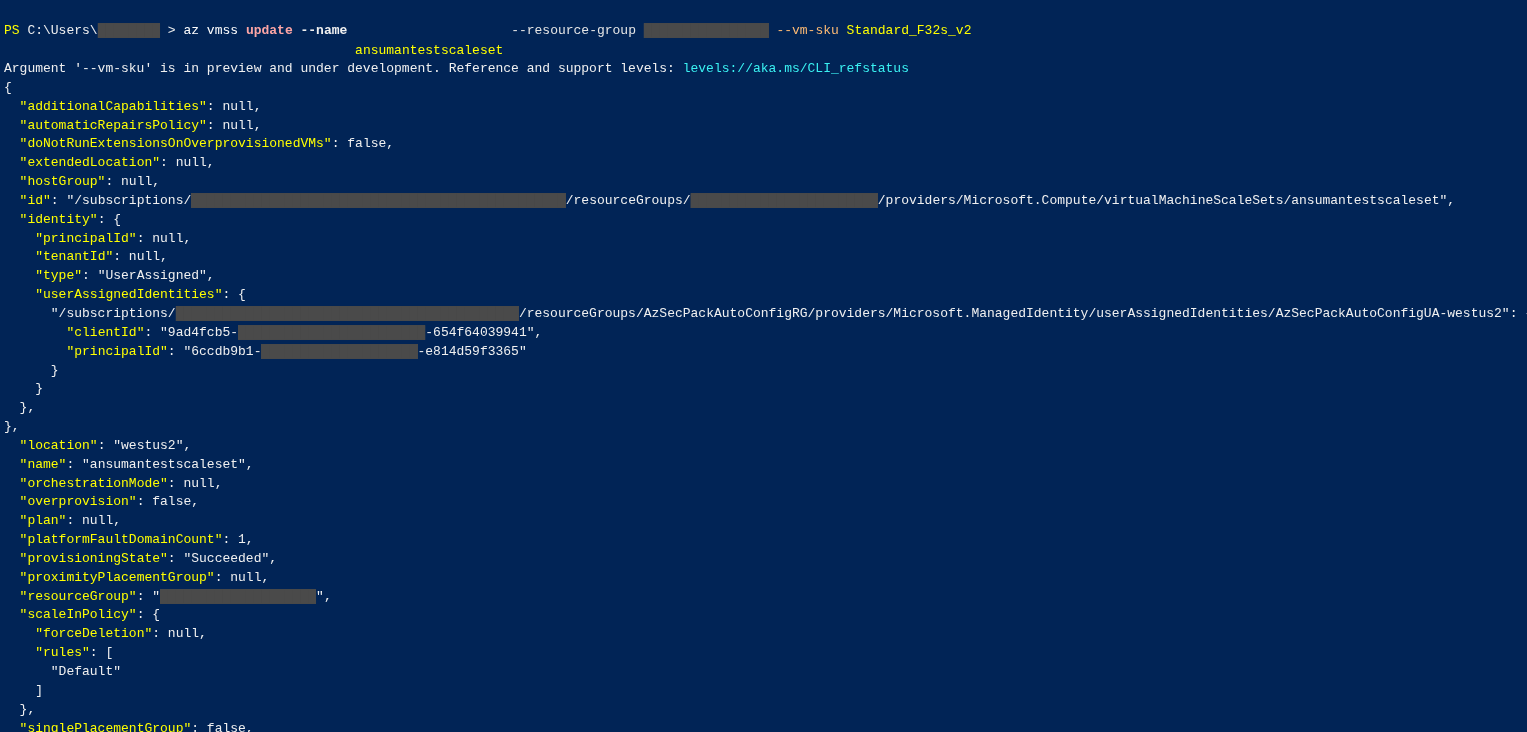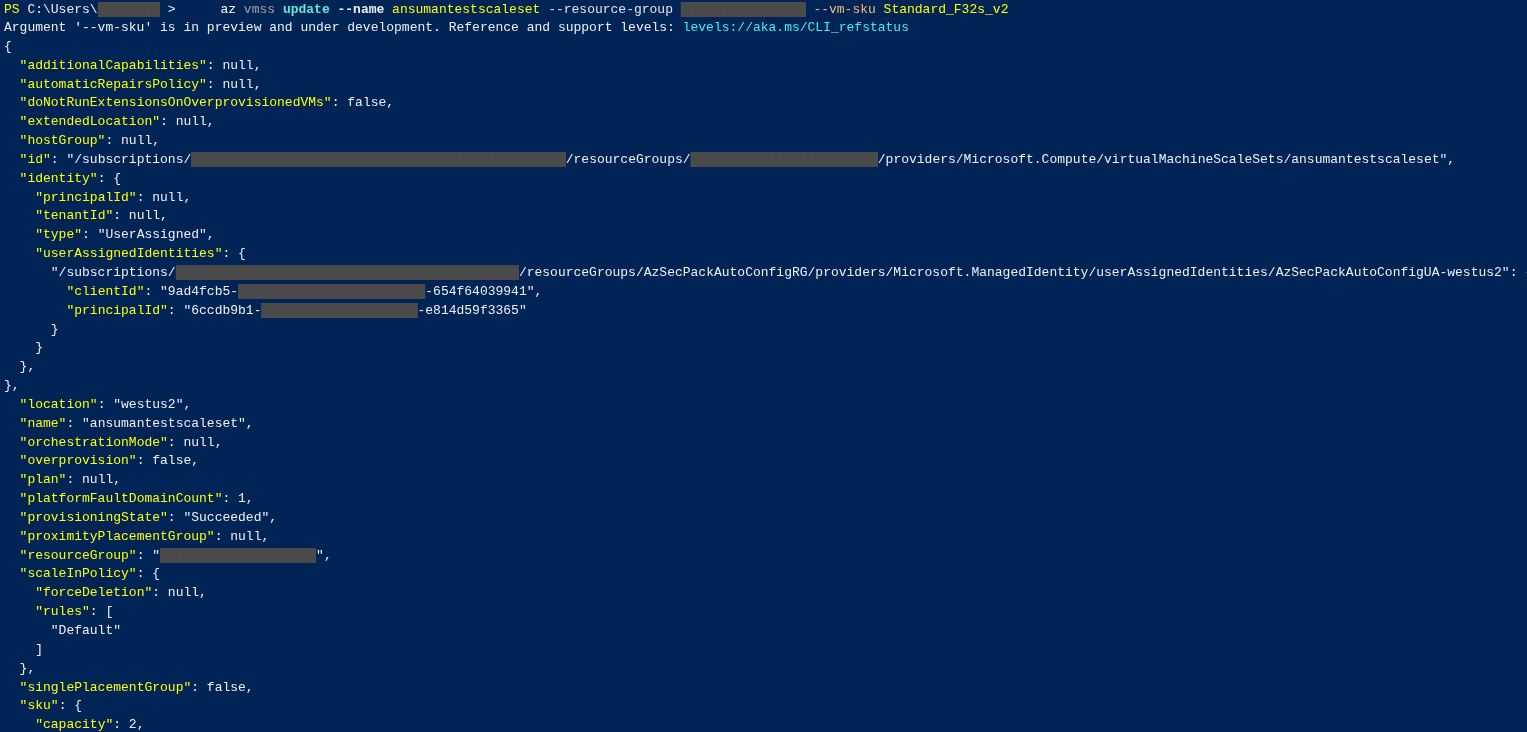--- a/index.html
+++ b/index.html
@@ -25,25 +25,25 @@
     }
     .prompt-line {
       display: flex;
       align-items: center;
       white-space: pre;
       padding: 2px 4px;
       background-color: #012456;
     }
     .ps-label { color: #ffff00; }
     .path-text { color: #f0f0f0; }
-    .cmd-az { color: #ffffff; margin-left: 37px; }
-    .cmd-vmss { color: #a3a3a3; }
-    .cmd-update { color: #5eead4; font-weight: bold; }
+    .cmd-az { color: #ffffff; }
+    .cmd-vmss { color: #ffffff; }
+    .cmd-update { color: #fca5a5; font-weight: bold; }
     .flag-name { color: #f0f0f0; font-weight: bold; }
-    .val-name { color: #ffff00; }
+    .val-name { color: #ffff00; margin-top: 41px; }
     .flag-rg { color: #e5e5e5; }
     .flag-sku { color: #fdba74; }
     .val-sku { color: #ffff00; }
     .warning-line { color: #f0f0f0; }
     .key-yellow { color: #ffff00; }
     .brace { color: #f0f0f0; }
     .redacted { background-color: #4a4a4a; color: #4a4a4a; }
     .url-link { color: #3af2f2; }
   </style>
 </head>

